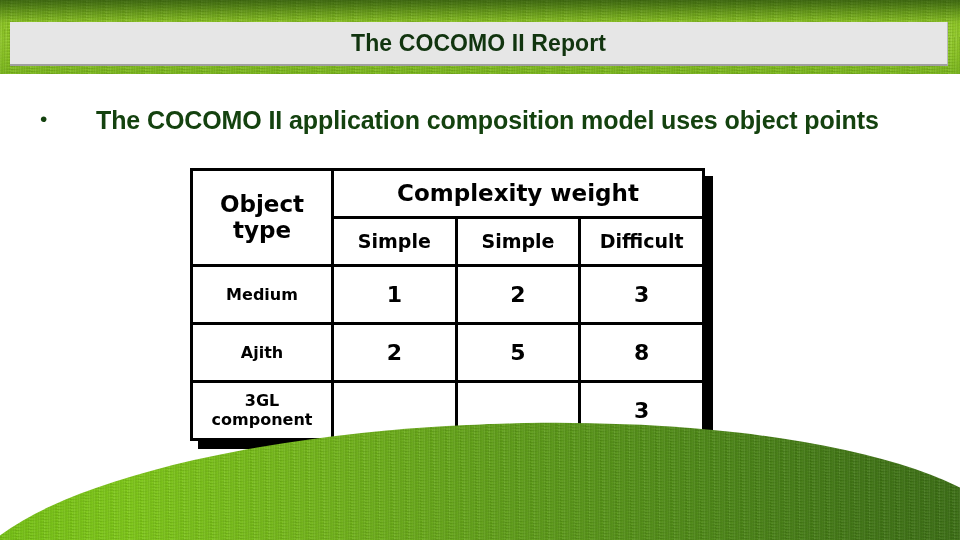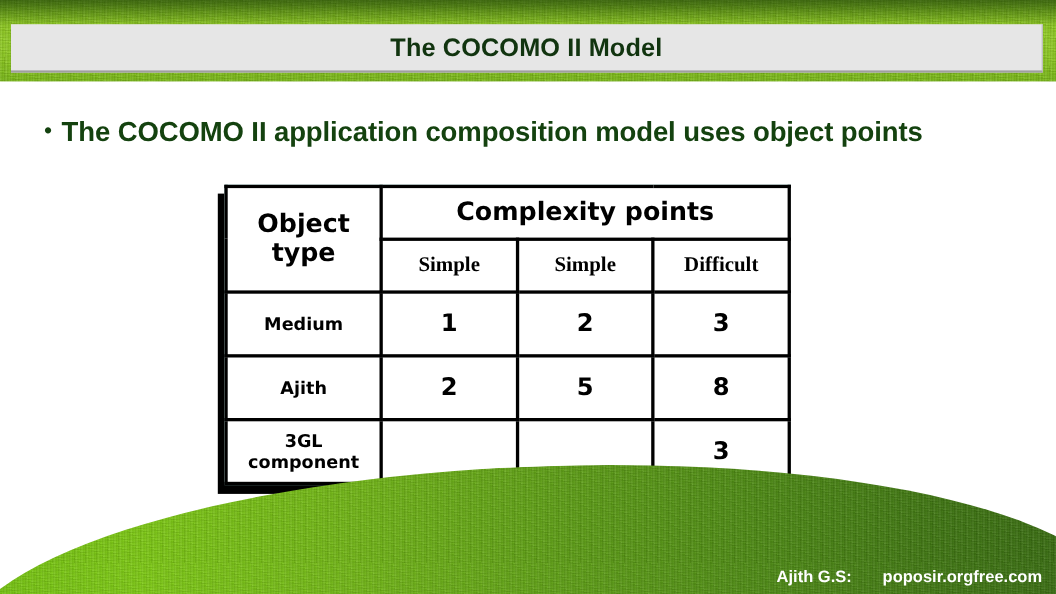--- a/index.html
+++ b/index.html
@@ -100,30 +100,31 @@
     text-align: left;
     padding-left: 6px;
     box-sizing: border-box;
   }
   .bullet-text {
     font-size: 25px;
     font-weight: bold;
     line-height: 40px;
     color: #14420f;
     letter-spacing: -0.1px;
+    margin-left: 40px;
   }
 
   
   .table-wrap {
     position: absolute;
-    left: 204px;
+    left: 190px;
     top: 168px;
     width: 515px;
     height: 273px;
-    background: #0f766e;
+    background: #fdba74;
   }
   .table-shadow {
     position: absolute;
     left: 198px;
     top: 176px;
     width: 515px;
     height: 273px;
     background: #000000;
   }
   table.objtable {
@@ -155,21 +156,21 @@
     font-size: 19px;
   }
   .cell-rowhead {
     font-size: 16px;
     font-weight: bold;
   }
   .cell-num {
     font-size: 22px;
   }
   .row-h-head { height: 46px; }
-  .row-h-sub  { height: 46px; font-family: Liberation Serif, serif; }
+  .row-h-sub  { height: 46px; }
   .row-h-data { height: 56px; }
 
   
   .hill {
     position: absolute;
     left: -40px;
     bottom: -34px;
     width: 1060px;
     height: 150px;
     border-radius: 50% 50% 0 0 / 100% 100% 0 0;
@@ -222,38 +223,38 @@
 </head>
 <body>
 
 <div class="slide">
 
   <div class="top-grass">
     <div class="top-grass-shade"></div>
   </div>
 
   <div class="title-banner">
-    <div class="title-text">The COCOMO II Model</div>
+    <div class="title-text">The COCOMO II Report</div>
   </div>
 
   <div class="bullet-block">
     <div class="bullet-row">
       <div class="bullet-dot">•</div>
       <div class="bullet-text">The COCOMO II application composition model uses object points</div>
     </div>
   </div>
 
   <div class="table-shadow"></div>
 
   <div class="table-wrap">
     <table class="objtable">
       <tbody>
         <tr class="row-h-head">
           <td class="cell-objtype" rowspan="2">Object type</td>
-          <td class="cell-cw" colspan="3">Complexity points</td>
+          <td class="cell-cw" colspan="3">Complexity weight</td>
         </tr>
         <tr class="row-h-sub">
           <td class="cell-sub">Simple</td>
           <td class="cell-sub">Simple</td>
           <td class="cell-sub">Difficult</td>
         </tr>
         <tr class="row-h-data">
           <td class="cell-rowhead">Medium</td>
           <td class="cell-num">1</td>
           <td class="cell-num">2</td>
@@ -270,18 +271,14 @@
           <td class="cell-num"></td>
           <td class="cell-num"></td>
           <td class="cell-num">3</td>
         </tr>
       </tbody>
     </table>
   </div>
 
   <div class="hill"></div>
 
-  <div class="footer">
-    <div class="footer-name">Ajith G.S:</div>
-    <div class="footer-site">poposir.orgfree.com</div>
-  </div>
 
 </div>
 
 </body></html>

